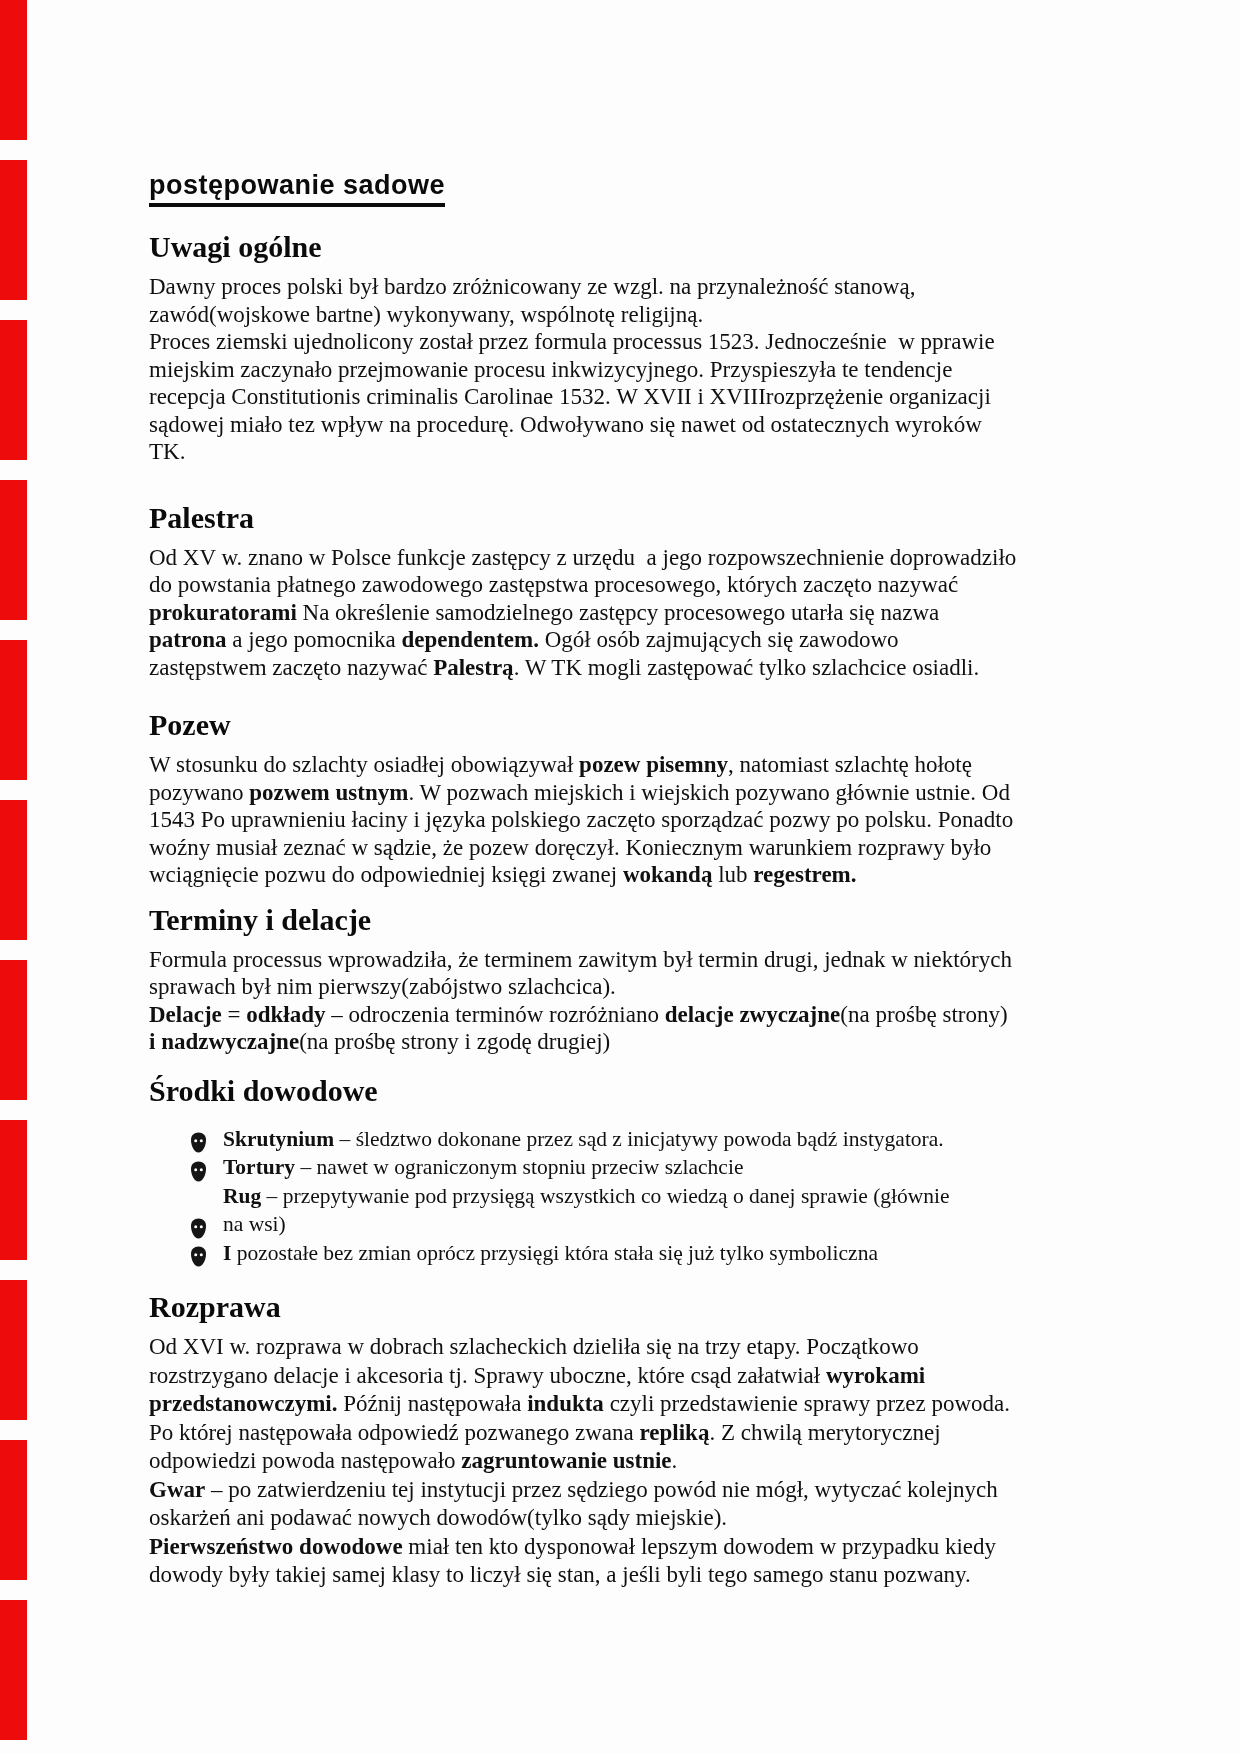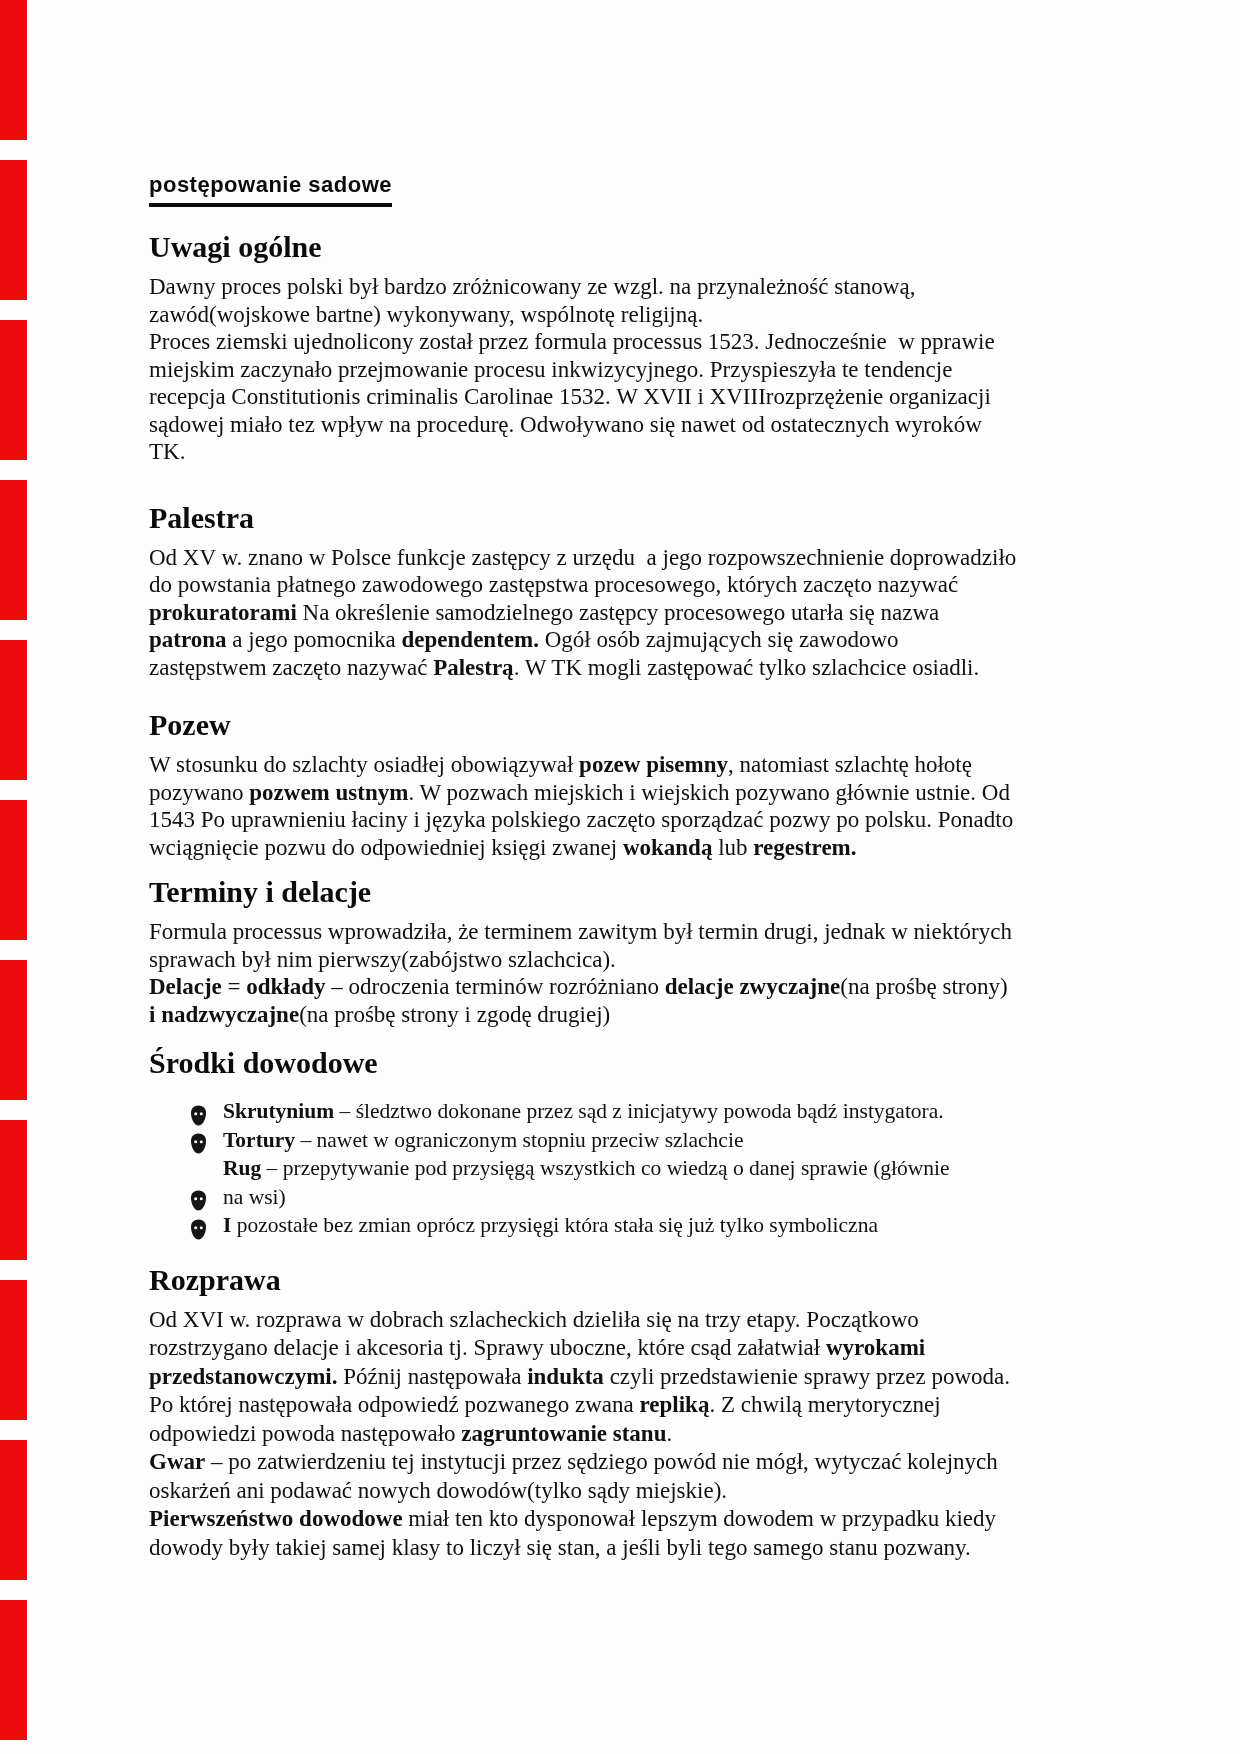--- a/index.html
+++ b/index.html
@@ -16,21 +16,21 @@
     width:27px;height:100%;
     pointer-events:none;
   }
   .content{
     position:absolute;left:149px;top:170px;width:958px;
   }
   .doc-title{
     display:inline-block;
     font-family:"Liberation Sans","DejaVu Sans",sans-serif;
     font-weight:bold;
-    font-size:22px;line-height:30px;
+    font-size:27px;line-height:30px;
     letter-spacing:0.5px;
     color:#0b0b0b;
     border-bottom:4px solid #0b0b0b;
     padding-bottom:3px;
     margin:0;
   }
   h2{
     font-family:"Liberation Serif","DejaVu Serif",serif;
     font-weight:bold;
     font-size:30px;line-height:27px;
@@ -93,20 +93,21 @@
           <div class="line"><span>zastępstwem zaczęto nazywać </span><b>Palestrą</b><span>. W TK mogli zastępować tylko szlachcice osiadli.</span></div>
         </div>
     </section>
 
     <section class="sec s-pozew">
       <h2>Pozew</h2>
       <div class="para">
           <div class="line"><span>W stosunku do szlachty osiadłej obowiązywał </span><b>pozew pisemny</b><span>, natomiast szlachtę hołotę</span></div>
           <div class="line"><span>pozywano </span><b>pozwem ustnym</b><span>. W pozwach miejskich i wiejskich pozywano głównie ustnie. Od</span></div>
           <div class="line"><span>1543 Po uprawnieniu łaciny i języka polskiego zaczęto sporządzać pozwy po polsku. Ponadto</span></div>
+          <div class="line"><span>woźny musiał zeznać w sądzie, że pozew doręczył. Koniecznym warunkiem rozprawy było</span></div>
           <div class="line"><span>wciągnięcie pozwu do odpowiedniej księgi zwanej </span><b>wokandą</b><span> lub </span><b>regestrem.</b></div>
         </div>
     </section>
 
     <section class="sec s-terminy">
       <h2>Terminy i delacje</h2>
       <div class="para">
           <div class="line"><span>Formula processus wprowadziła, że terminem zawitym był termin drugi, jednak w niektórych</span></div>
           <div class="line"><span>sprawach był nim pierwszy(zabójstwo szlachcica).</span></div>
           <div class="line"><b>Delacje</b><span> = </span><b>odkłady</b><span> – odroczenia terminów rozróżniano </span><b>delacje zwyczajne</b><span>(na prośbę strony)</span></div>
@@ -169,21 +170,21 @@
         </div>
     </section>
 
     <section class="sec s-rozprawa">
       <h2>Rozprawa</h2>
       <div class="para">
           <div class="line"><span>Od XVI w. rozprawa w dobrach szlacheckich dzieliła się na trzy etapy. Początkowo</span></div>
           <div class="line"><span>rozstrzygano delacje i akcesoria tj. Sprawy uboczne, które csąd załatwiał </span><b>wyrokami</b></div>
           <div class="line"><b>przedstanowczymi.</b><span> Późnij następowała </span><b>indukta</b><span> czyli przedstawienie sprawy przez powoda.</span></div>
           <div class="line"><span>Po której następowała odpowiedź pozwanego zwana </span><b>repliką</b><span>. Z chwilą merytorycznej</span></div>
-          <div class="line"><span>odpowiedzi powoda następowało </span><b>zagruntowanie stanu</b><span>.</span></div>
+          <div class="line"><span>odpowiedzi powoda następowało </span><b>zagruntowanie ustnie</b><span>.</span></div>
           <div class="line"><b>Gwar</b><span> – po zatwierdzeniu tej instytucji przez sędziego powód nie mógł, wytyczać kolejnych</span></div>
           <div class="line"><span>oskarżeń ani podawać nowych dowodów(tylko sądy miejskie).</span></div>
           <div class="line"><b>Pierwszeństwo dowodowe</b><span> miał ten kto dysponował lepszym dowodem w przypadku kiedy</span></div>
           <div class="line"><span>dowody były takiej samej klasy to liczył się stan, a jeśli byli tego samego stanu pozwany.</span></div>
         </div>
     </section>
   </div>
 </div>
 
 </body></html>

